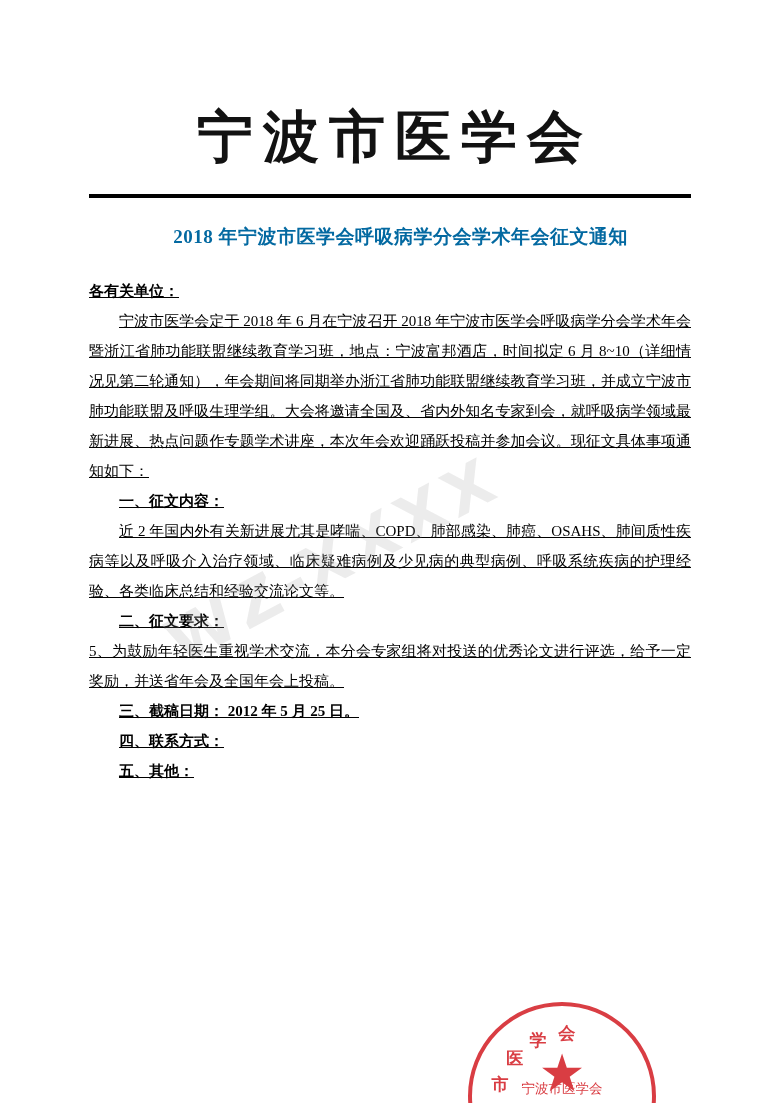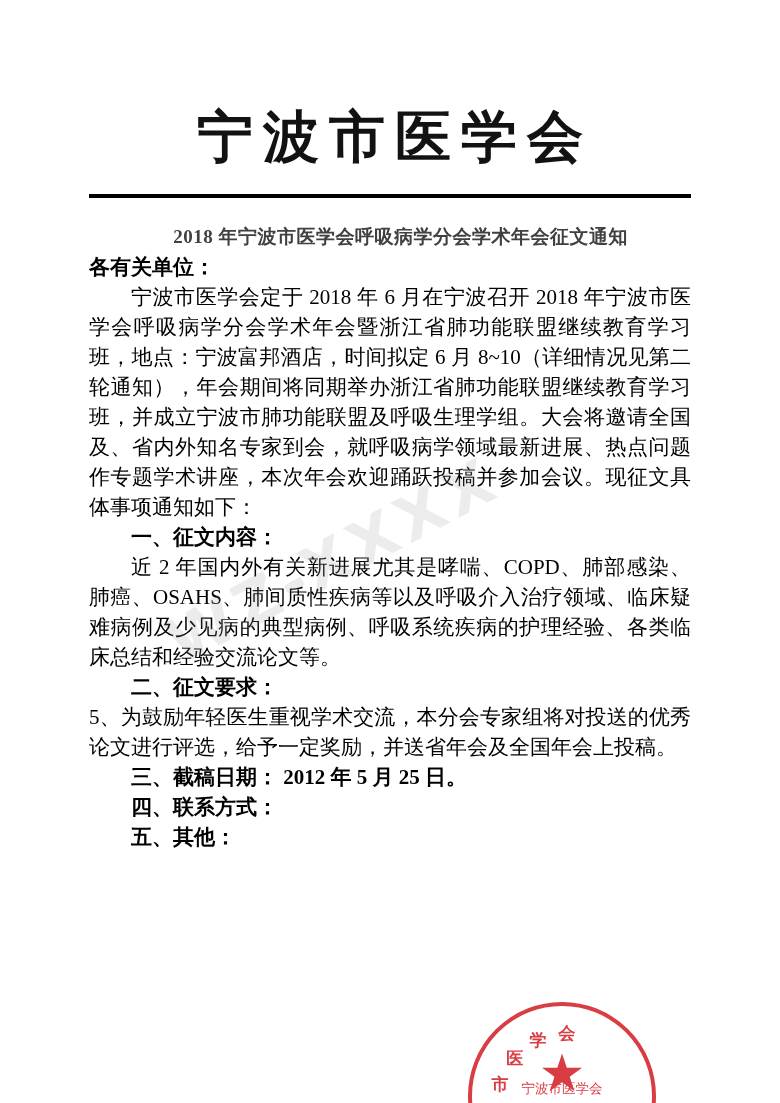--- a/index.html
+++ b/index.html
@@ -45,32 +45,33 @@
     background: #000000;
   }
 
   
   .doc-title {
     margin-top: 26px;
     text-align: center;
     font-size: 19px;
     font-weight: bold;
     letter-spacing: 0.5px;
-    color: #404040;
+    color: #0369a1;
     margin-left: 21px;
   }
 
   
   .body-wrap {
-    margin: 2px auto 0 auto;
+    margin: 26px auto 0 auto;
     width: 602px;
-    font-size: 21px;
+    font-size: 15px;
     line-height: 30px;
     text-align: justify;
     text-justify: inter-ideograph;
+    text-decoration: underline;
   }
   .p {
     margin: 0;
     padding: 0;
   }
   .indent1 { text-indent: 2em; }
   .bold { font-weight: bold; }
   .heading-line {
     font-weight: bold;
     text-indent: 2em;

